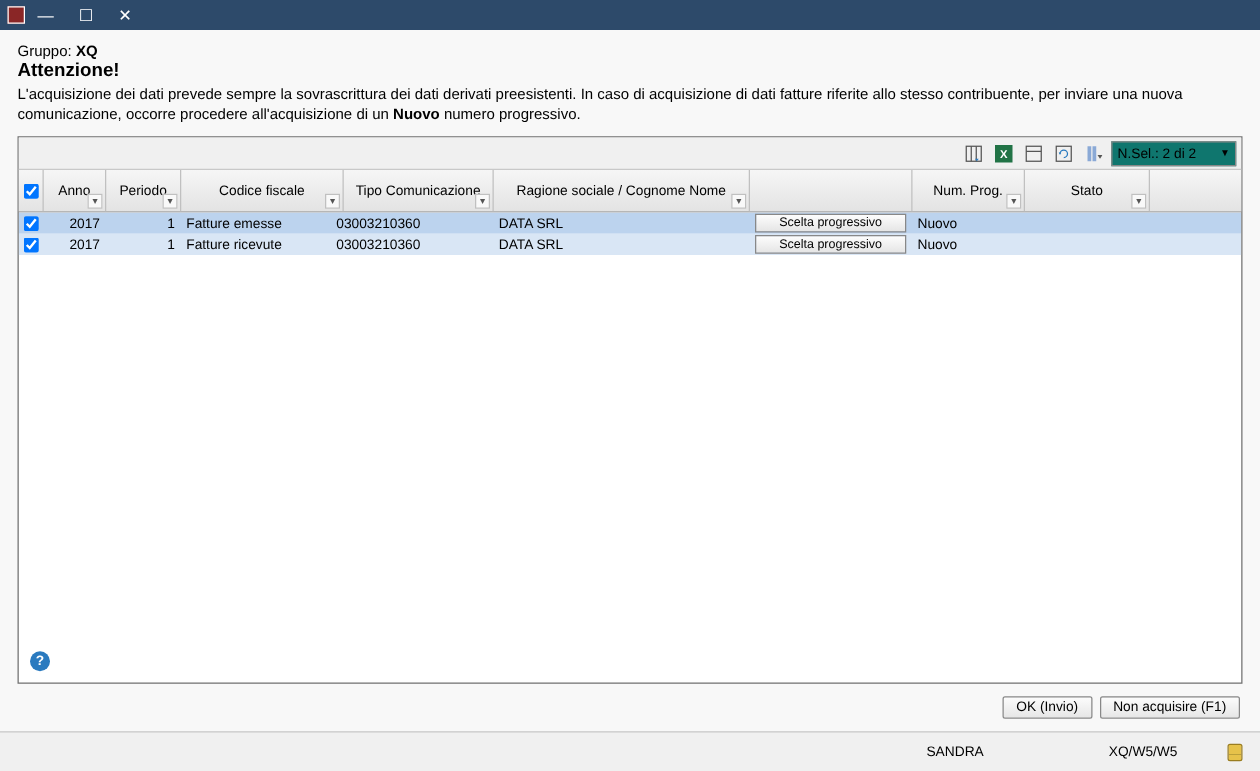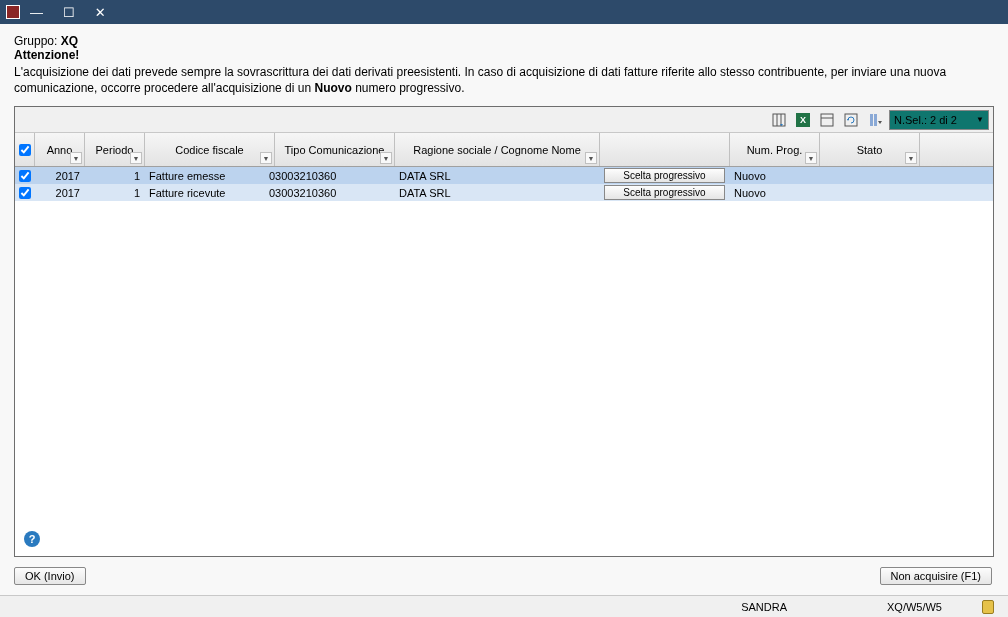--- a/index.html
+++ b/index.html
@@ -6,21 +6,21 @@
 body { background: #2d4a6a; width: 1008px; height: 617px; overflow: hidden; position: relative; }
 .window { width: 1008px; height: 617px; background: #f5f5f5; display: flex; flex-direction: column; }
 .titlebar { background: #2d4a6a; color: #fff; height: 24px; display: flex; align-items: center; padding: 0 6px; font-size: 11px; }
 .titlebar-icon { width: 14px; height: 14px; background: #8a2626; margin-right: 6px; display: inline-block; border: 1px solid #fff; }
 .titlebar-text { flex: 1; }
 .win-controls { display: flex; gap: 12px; }
 .win-btn { cursor: pointer; font-size: 13px; line-height: 1; padding: 0 4px; }
 .content-area { flex: 1; background: #f8f8f8; padding: 10px 14px 6px 14px; display: flex; flex-direction: column; }
 .page-title { font-size: 20px; color: #222; margin-bottom: 2px; }
 .group-line { font-size: 12px; margin-bottom: 0; }
-.attention-head { font-size: 12px; font-weight: bold; margin-bottom: 2px; }
+.attention-head { font-size: 15px; font-weight: bold; margin-bottom: 2px; }
 .attention-body { font-size: 12px; line-height: 1.35; margin-bottom: 10px; }
 .grid-wrap { border: 1px solid #6e6e6e; background: #fff; flex: 1; display: flex; flex-direction: column; }
 .grid-toolbar { background: #f0f0f0; border-bottom: 1px solid #c8c8c8; height: 26px; display: flex; align-items: center; justify-content: flex-end; padding: 0 4px; gap: 4px; }
 .tb-icon { width: 20px; height: 20px; border: 1px solid transparent; display: flex; align-items: center; justify-content: center; cursor: pointer; font-size: 11px; }
 .excel-icon { width: 14px; height: 14px; background: #217346; color: #fff; font-size: 9px; font-weight: bold; display: flex; align-items: center; justify-content: center; }
 .sel-combo { display: flex; align-items: center; border: 1px solid #888; background: #0f766e; height: 20px; font-size: 11px; padding: 0 4px; min-width: 100px; }
 .sel-combo .arrow { margin-left: auto; font-size: 8px; }
 .grid-header { display: flex; background: linear-gradient(#f6f6f6,#e3e3e3); border-bottom: 1px solid #a0a0a0; font-size: 11px; height: 34px; }
 .gh { border-right: 1px solid #c0c0c0; display: flex; align-items: center; justify-content: center; padding: 2px 2px; position: relative; text-align: center; }
 .gh .drop { position: absolute; right: 2px; bottom: 2px; font-size: 7px; color: #555; width: 12px; height: 12px; border: 1px solid #c0c0c0; background: #f9f9f9; display: flex; align-items: center; justify-content: center; cursor: pointer; }
@@ -35,24 +35,24 @@
 .col-stato { width: 100px; }
 .grid-rows { flex: 1; overflow: auto; font-size: 11px; }
 .grow { display: flex; height: 17px; align-items: flex-end; }
 .grow:nth-child(odd) { background: #bcd3ee; }
 .grow:nth-child(even) { background: #d9e6f5; }
 .gc { border-right: 1px solid rgba(0,0,0,0); padding: 0 4px; display: flex; align-items: center; height: 100%; }
 .gc.center { justify-content: center; }
 .gc.right { justify-content: flex-end; }
 .scelta-btn { font-size: 10px; background: linear-gradient(#fdfdfd,#e5e5e5); border: 1px solid #888; padding: 0px 6px; cursor: pointer; width: 100%; text-align: center; height: 15px; line-height: 13px; }
 input[type=checkbox] { width: 12px; height: 12px; }
-.footer-btns { display: flex; justify-content: space-between; gap: 6px; padding: 10px 2px 4px 0; }
+.footer-btns { display: flex; justify-content: flex-end; gap: 6px; padding: 10px 2px 4px 0; }
 .footer-btns button { font-size: 11px; padding: 2px 10px; background: linear-gradient(#fcfcfc,#e6e6e6); border: 1px solid #888; border-radius: 2px; cursor: pointer; }
 .help-icon { position: absolute; left: 10px; bottom: 42px; width: 16px; height: 16px; border-radius: 50%; background: #2a7abf; color: #fff; font-size: 11px; font-weight: bold; display: flex; align-items: center; justify-content: center; cursor: pointer; }
-.statusbar { background: #f0f0f0; border-top: 1px solid #c8c8c8; height: 22px; display: flex; align-items: center; font-size: 11px; padding: 0 14px; }
+.statusbar { background: #f0f0f0; border-top: 1px solid #c8c8c8; height: 32px; display: flex; align-items: center; font-size: 11px; padding: 0 14px; }
 .statusbar .sp { flex: 1; }
 .db-icon { width: 12px; height: 14px; display: inline-block; background: linear-gradient(#e6c24a 0 30%, #bba03a 30% 33%, #e6c24a 33% 63%, #bba03a 63% 66%, #e6c24a 66% 100%); border: 1px solid #9a7d20; border-radius: 2px; margin-left: 40px; }
 svg { display: block; }
 </style>
 </head>
 <body>
 
 <div class="window">
   <div class="titlebar">
     <span class="titlebar-icon"></span>

